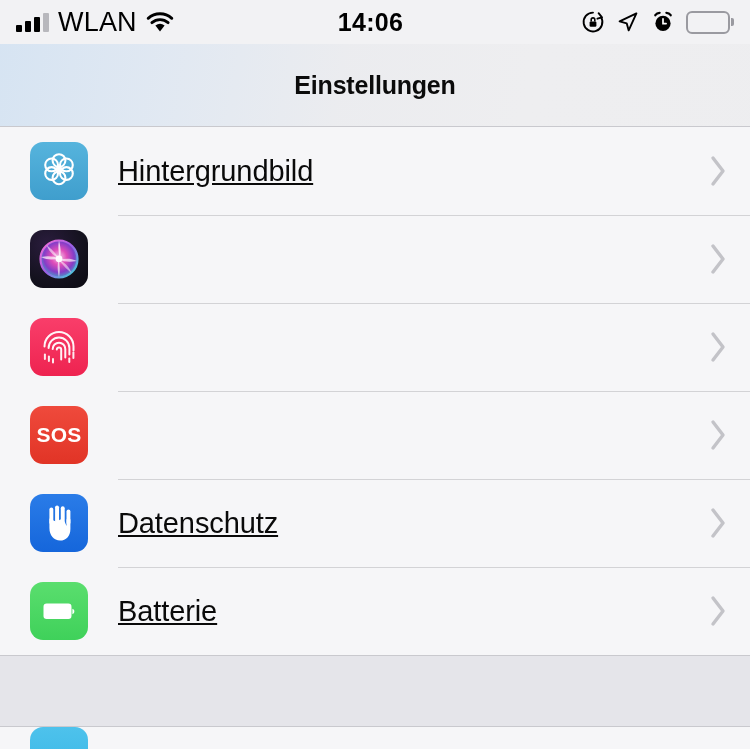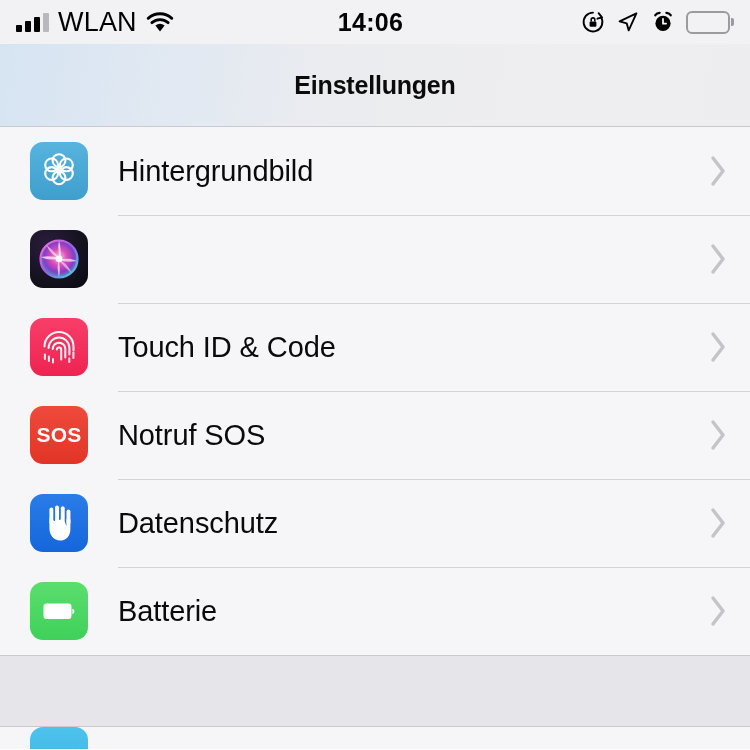--- a/index.html
+++ b/index.html
@@ -80,20 +80,21 @@
   }
   .app-icon{
     width:58px; height:58px; border-radius:13px;
     flex:none; position:relative; overflow:hidden;
     display:flex; align-items:center; justify-content:center;
   }
   .row-label{
     margin-left:30px;
     font-size:29px; color:#0a0a0a; font-weight:400; letter-spacing:-.1px;
     white-space:nowrap;
+    text-decoration:underline;
   }
   .chevron{ margin-left:auto; width:20px; height:34px; flex:none; }
 
   
   .section-gap{
     width:750px; height:72px; background:#e5e5ea;
     border-top:1px solid #c9c9ce; border-bottom:1px solid #c9c9ce;
   }
   .partial-row{
     width:750px; height:22px; background:#f6f6f8;
@@ -240,33 +241,31 @@
             <path d="M22.7 31 a6.3 6.3 0 0 1 12.6 0 v8.5" opacity=".95"></path>
             <path d="M26.8 31.6 a2.2 2.2 0 0 1 4.4 0 v10" opacity=".95"></path>
             <path d="M14.9 36.5 v4.5" opacity=".9"></path>
             <path d="M18.9 38.5 v4.5" opacity=".9"></path>
             <path d="M23 41 v3.5" opacity=".9"></path>
             <path d="M39.3 40.5 v3.5" opacity=".9"></path>
             <path d="M43.4 34.5 v5.5" opacity=".9"></path>
           </g>
         </svg>
       </span>
-      <span class="row-label">Touch ID &amp; Code</span>
       <span class="chevron">
         <svg viewBox="0 0 20 34" width="20" height="34" aria-hidden="true">
           <path d="M5 4 L15 17 L5 30" stroke="#c3c3c8" stroke-width="3.4" fill="none" stroke-linecap="round" stroke-linejoin="round"></path>
         </svg>
       </span>
     </div>
 
     <div class="row">
       <span class="app-icon" style="background:linear-gradient(180deg,#ef4a3c 0%,#e13426 100%)">
         <span class="sos-text">SOS</span>
       </span>
-      <span class="row-label">Notruf SOS</span>
       <span class="chevron">
         <svg viewBox="0 0 20 34" width="20" height="34" aria-hidden="true">
           <path d="M5 4 L15 17 L5 30" stroke="#c3c3c8" stroke-width="3.4" fill="none" stroke-linecap="round" stroke-linejoin="round"></path>
         </svg>
       </span>
     </div>
 
     <div class="row">
       <span class="app-icon" style="background:linear-gradient(180deg,#2a7ce8 0%,#1566db 100%)">
         <svg viewBox="0 0 58 58" width="58" height="58" aria-hidden="true">

